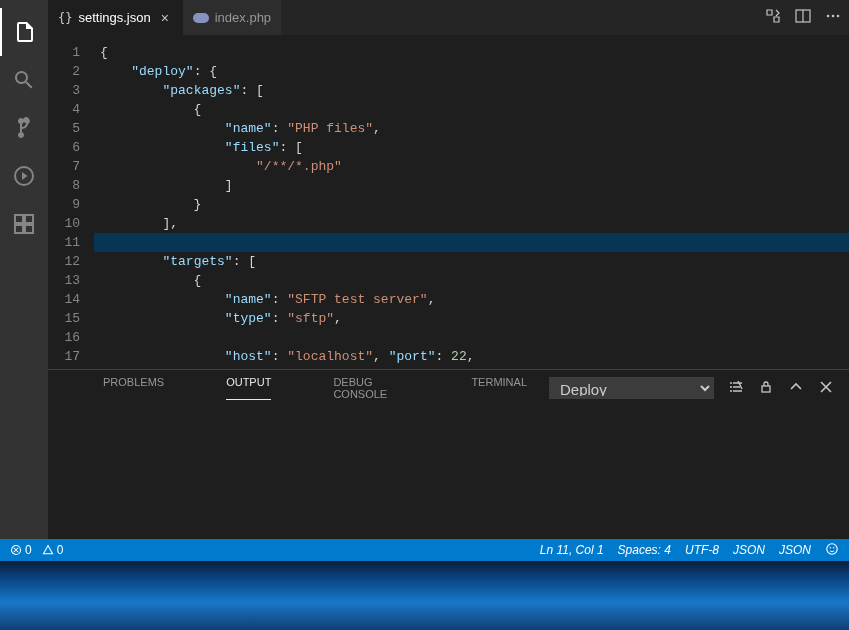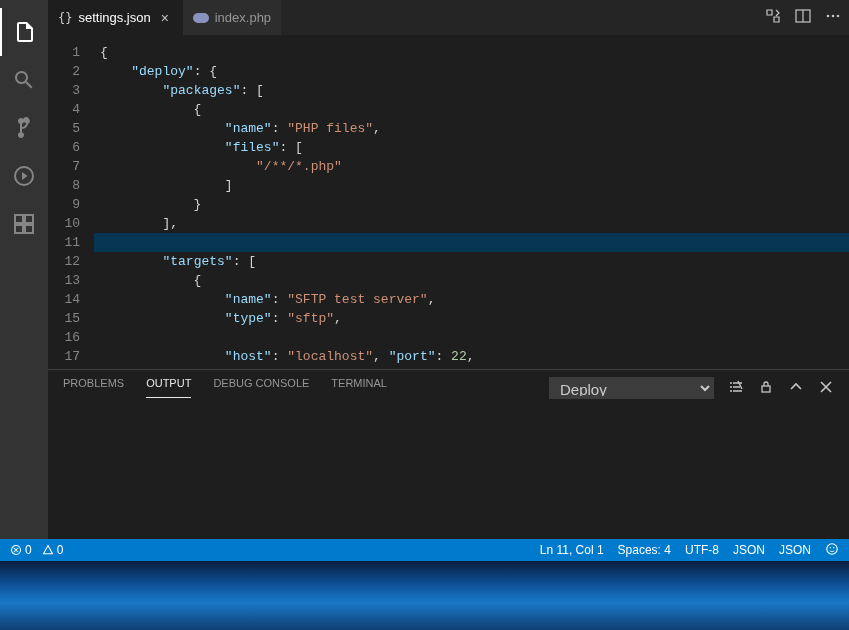--- a/index.html
+++ b/index.html
@@ -28,30 +28,30 @@
 .line { height: 19px; padding-left: 6px; }
 .line.current { background: #073655; }
 .j-brace { color: #d4d4d4; }
 .j-key { color: #9cdcfe; }
 .j-str { color: #ce9178; }
 .j-num { color: #b5cea8; }
 .j-punc { color: #d4d4d4; }
 
 .panel { height: 170px; background: #1e1e1e; border-top: 1px solid #414141; display: flex; flex-direction: column; }
 .panel-tabs { display: flex; align-items: center; padding: 0 15px; height: 35px; gap: 22px; font-size: 11px; color: #969696; }
-.ptab { cursor: pointer; text-transform: uppercase; }
+.ptab { cursor: pointer; text-transform: uppercase; margin-left: 40px; }
 .ptab.active { color: #e7e7e7; border-bottom: 1px solid #e7e7e7; padding-bottom: 8px; }
 .panel-right { margin-left: auto; display: flex; align-items: center; gap: 14px; }
 .panel-select { background: #3c3c3c; color: #cccccc; border: 1px solid #3c3c3c; padding: 2px 6px; font-size: 15px; min-width: 165px; height: 22px; }
 .panel-icon svg { fill: #c5c5c5; }
 .panel-body { flex: 1; }
 
 .statusbar { height: 22px; background: #007acc; color: #fff; display: flex; align-items: center; font-size: 12px; padding: 0 10px; }
 .status-left { display: flex; align-items: center; gap: 4px; }
-.status-right { margin-left: auto; display: flex; align-items: center; gap: 14px; }
+.status-right { margin-left: auto; display: flex; align-items: center; gap: 14px; font-style: italic; }
 .smiley svg { fill: #fff; }
 
 .taskbar { height: 69px; background: linear-gradient(180deg, #0a1e3c 0%, #0b4b8f 30%, #1978c8 60%, #0f3f73 100%); }
 .icon-php { width: 16px; height: 10px; background: #8892bf; border-radius: 6px; display: inline-block; }
 .icon-json { font-family: monospace; font-size: 12px; color: #cccccc; }
 </style>
 </head>
 <body>
 
 <div class="app">

